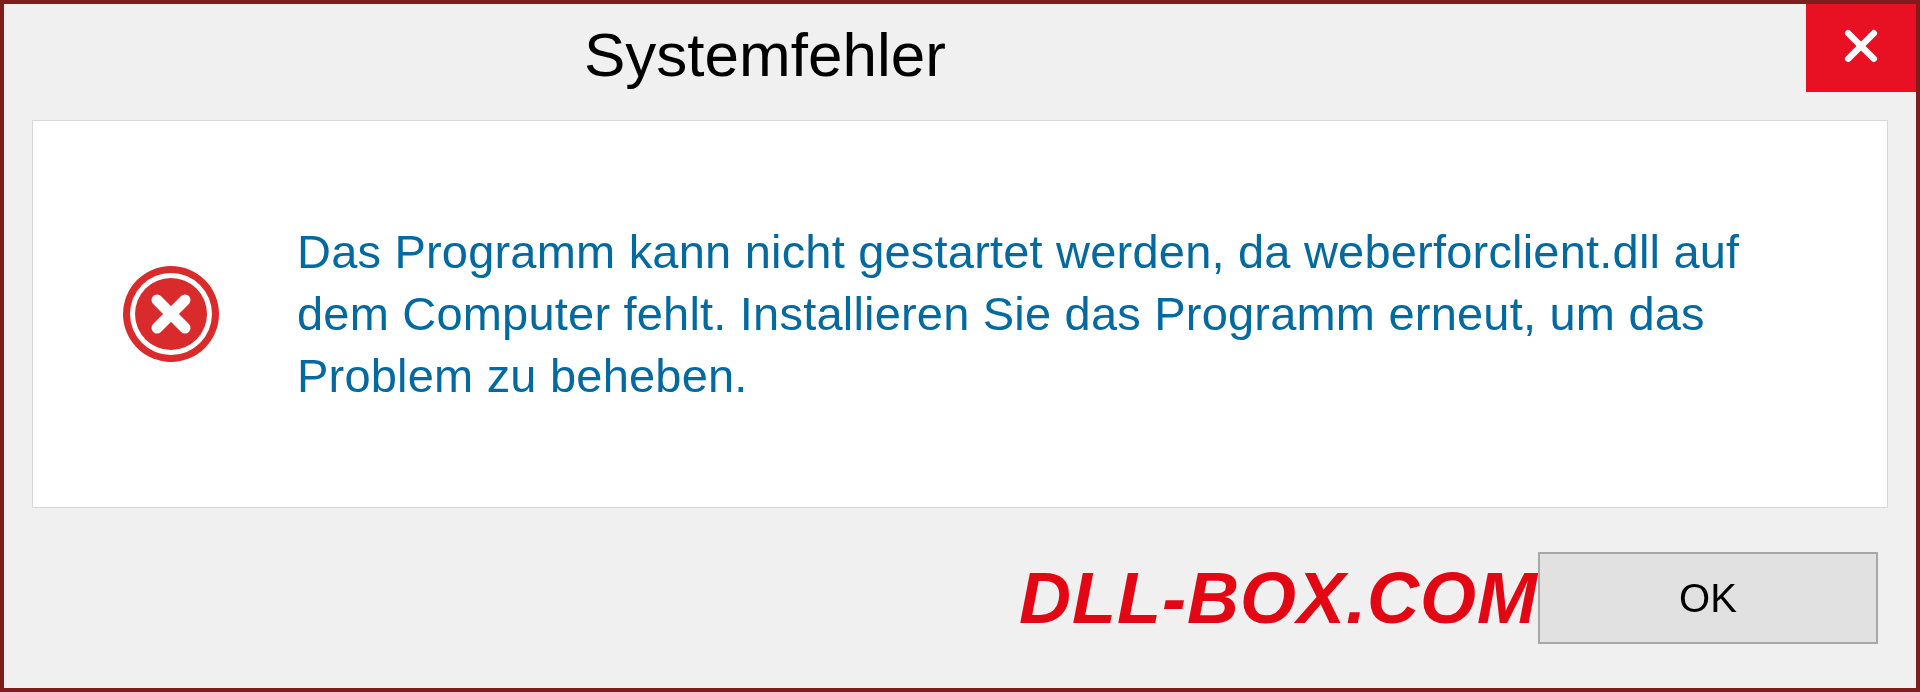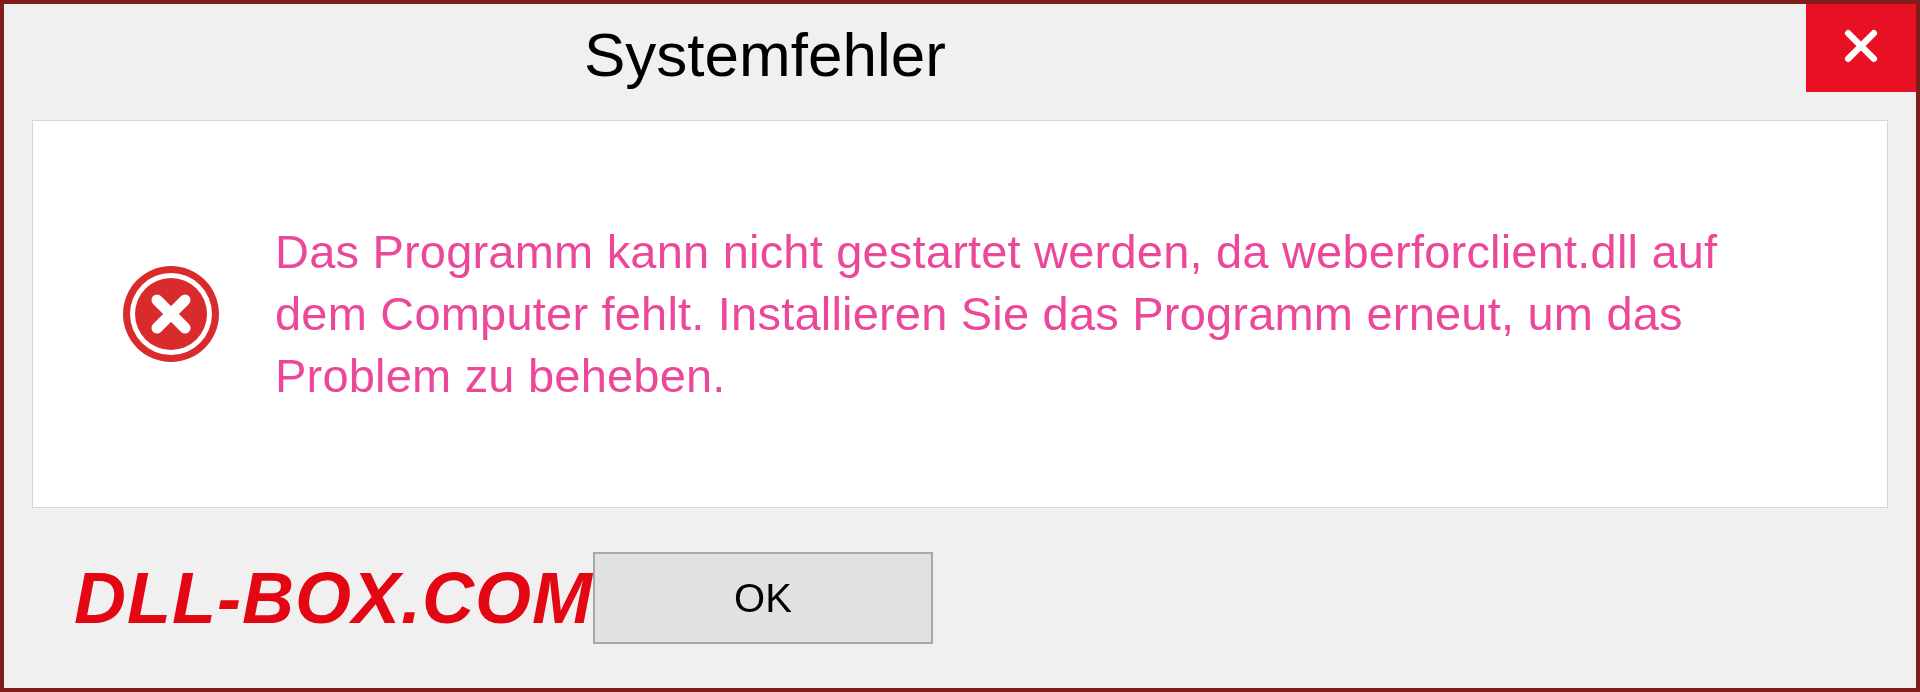--- a/index.html
+++ b/index.html
@@ -63,30 +63,30 @@
       padding: 40px 60px 40px 88px;
     }
     .error-icon {
       width: 100px;
       height: 100px;
       flex-shrink: 0;
     }
     .message-text {
       font-size: 47px;
       line-height: 1.32;
-      color: #ec4899;
-      margin-left: 54px;
+      color: #0369a1;
+      margin-left: 76px;
       padding-right: 40px;
       letter-spacing: 0.2px;
     }
     .footer {
       height: 180px;
       display: flex;
       align-items: center;
-      justify-content: flex-start;
+      justify-content: flex-end;
       padding: 0 38px 0 70px;
     }
     .watermark {
       font-size: 72px;
       font-weight: 900;
       font-style: italic;
       color: #e30613;
       letter-spacing: 1px;
       font-family: Arial, Helvetica, sans-serif;
     }

